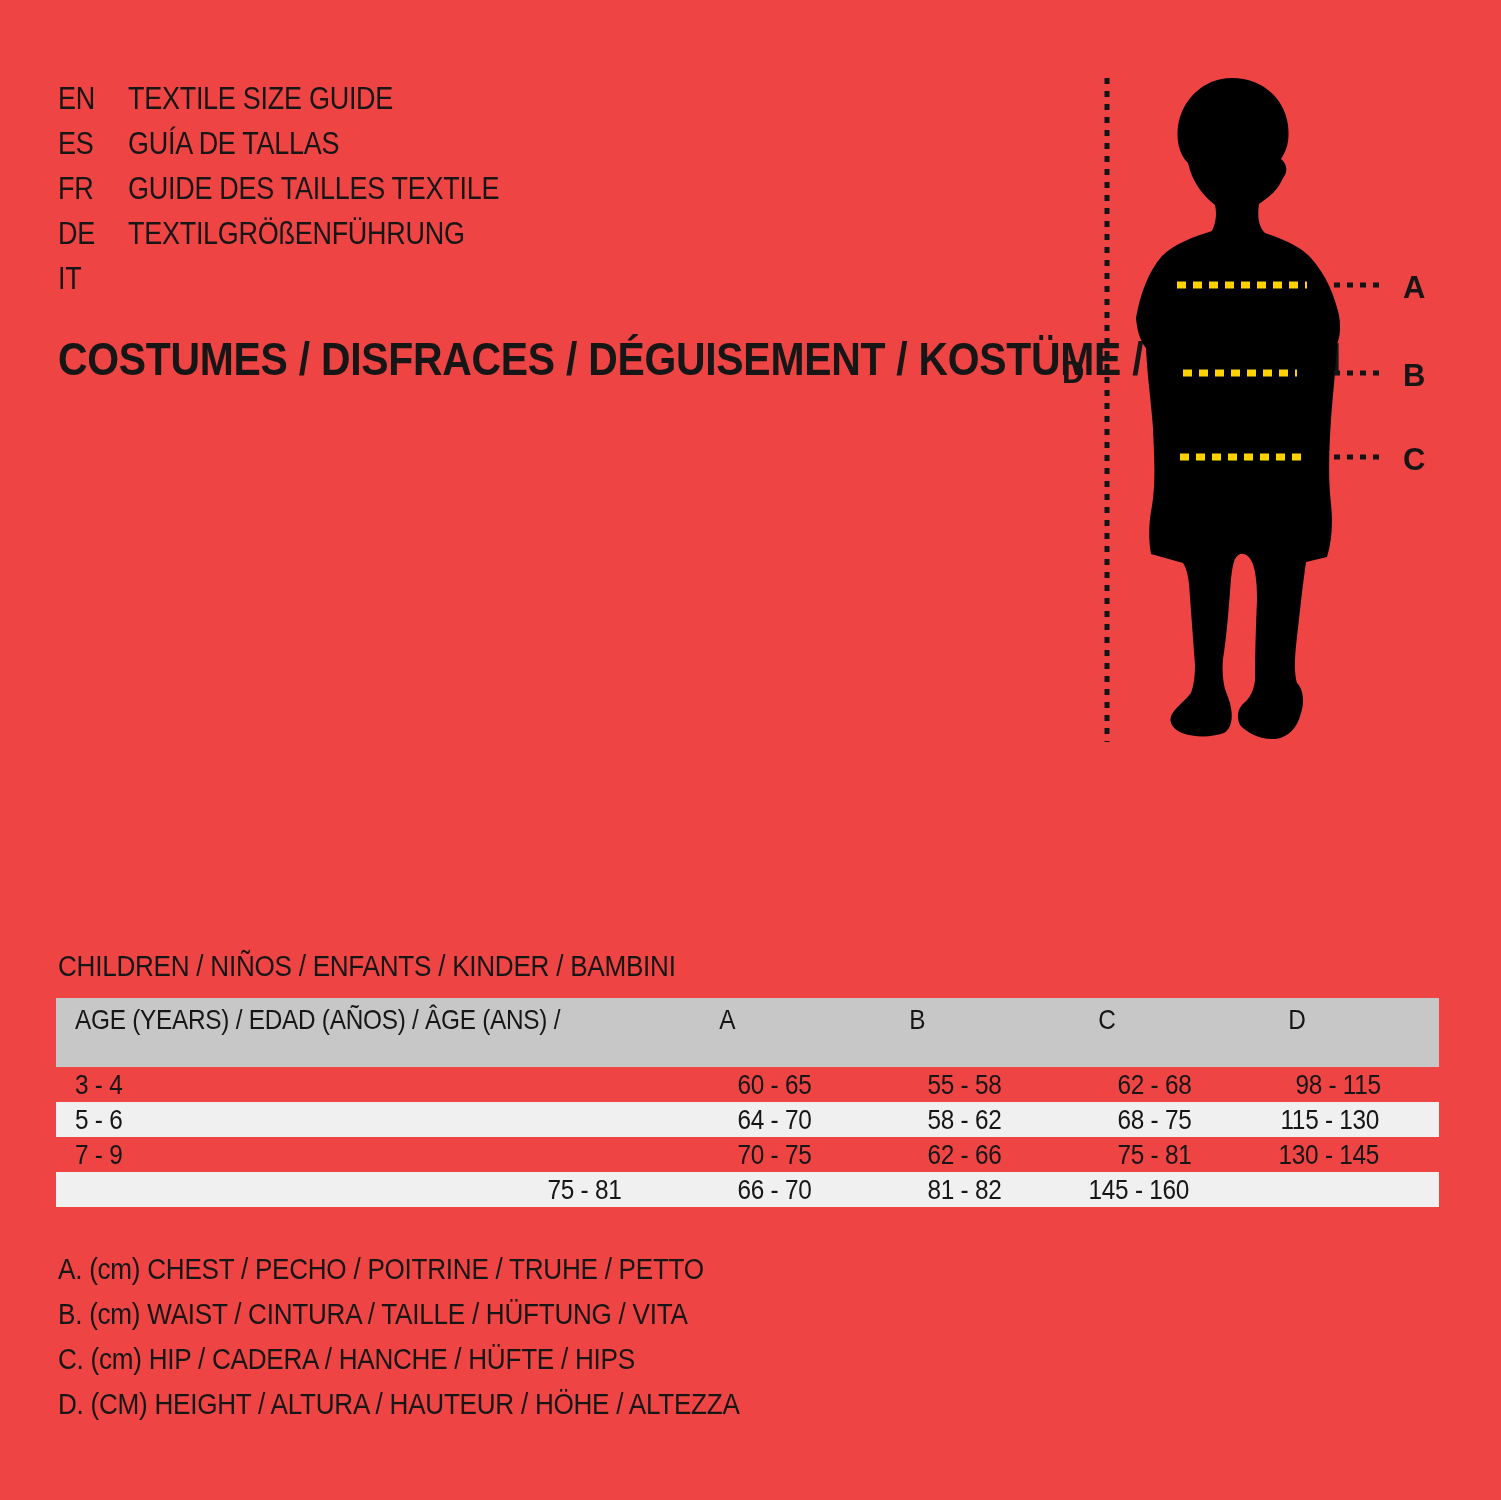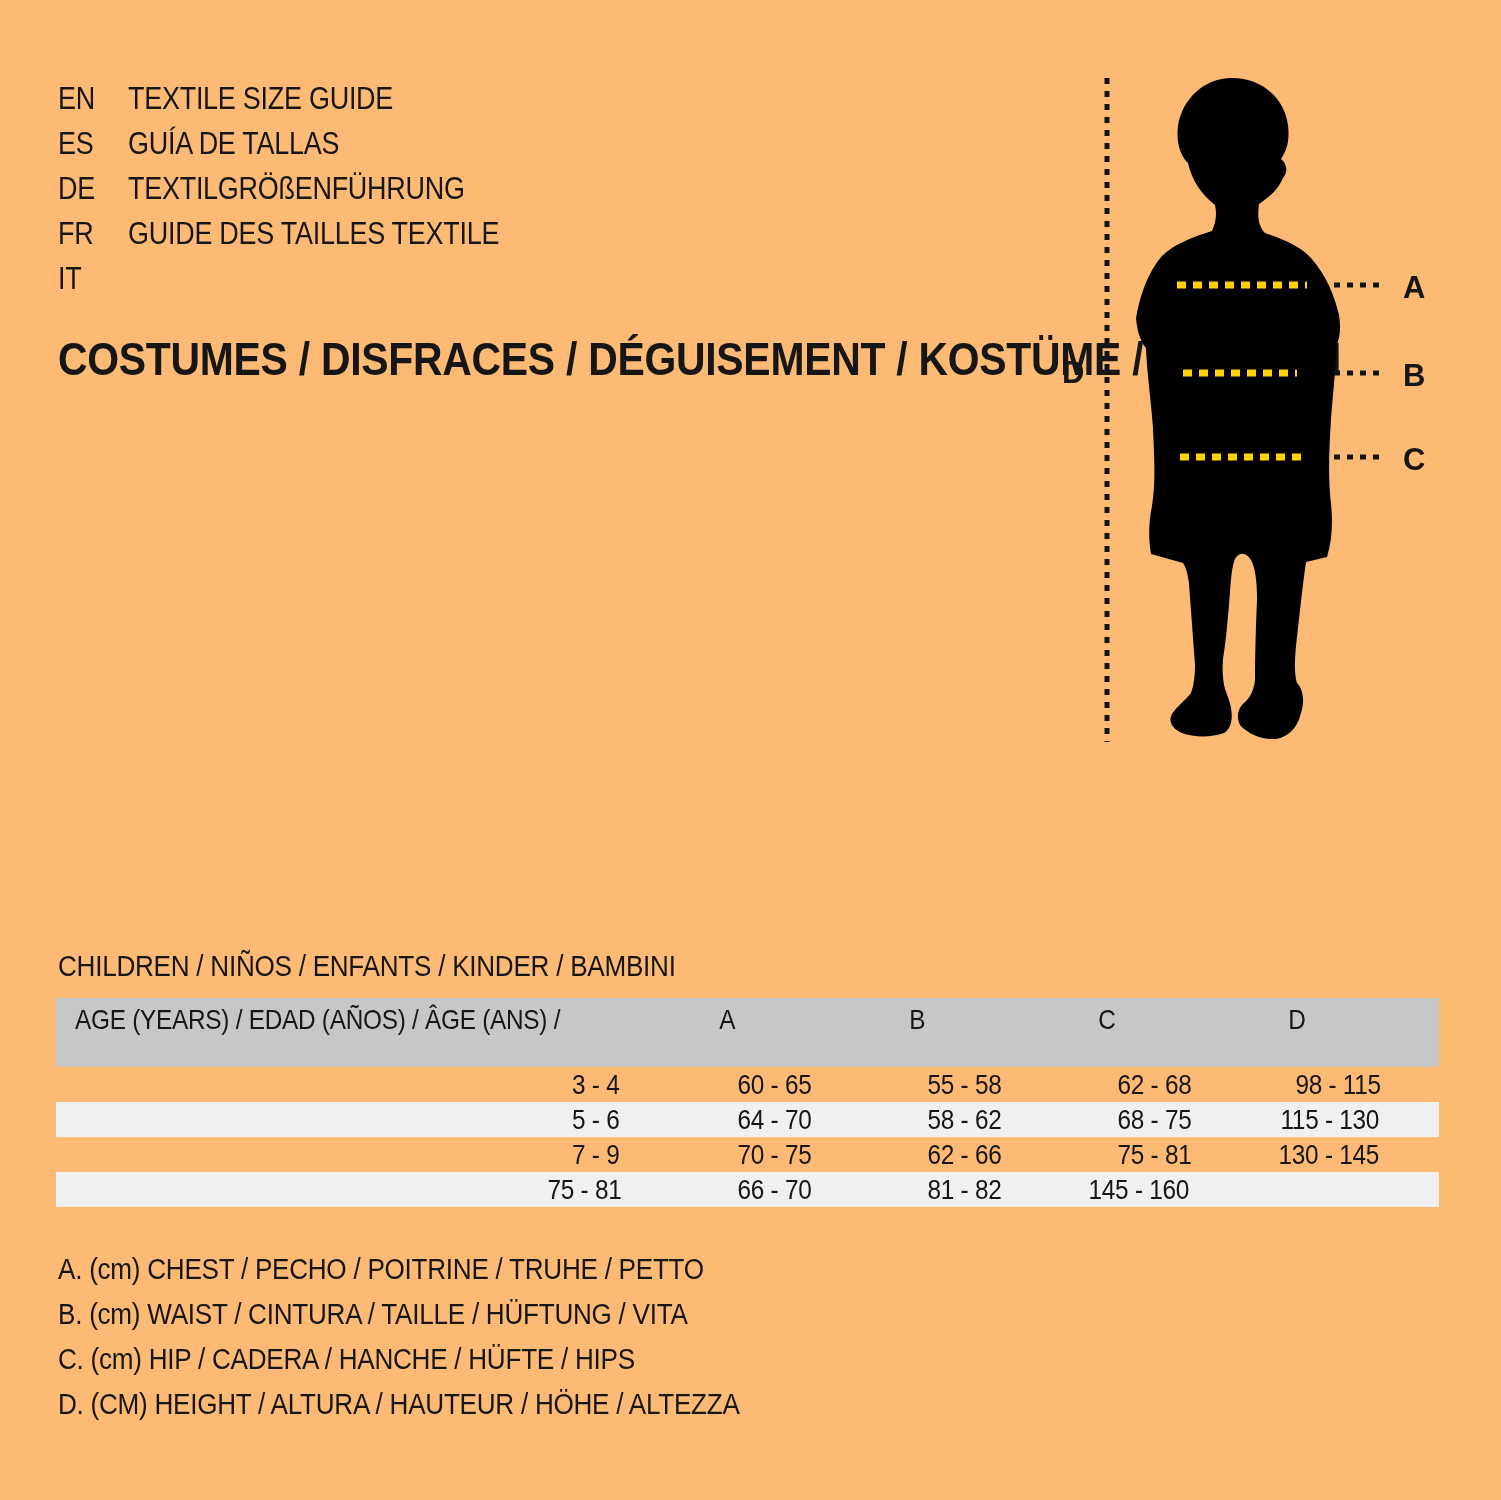--- a/index.html
+++ b/index.html
@@ -1,17 +1,17 @@
 <!DOCTYPE html>
 <html><head>
 <meta charset="utf-8">
 <style>
   html,body{margin:0;padding:0;background:#ffffff;}
   .canvas{
-    position:relative;width:1501px;height:1500px;background:#fdba74;overflow:hidden;
+    position:relative;width:1501px;height:1500px;background:#ef4444;overflow:hidden;
     font-family:"Liberation Sans",sans-serif;color:#161616;
   }
   
   .cx{display:inline-block;transform:scaleX(.87);transform-origin:0 50%;white-space:nowrap;letter-spacing:-.3px;}
   .cxc{display:inline-block;transform:scaleX(.87);transform-origin:50% 50%;white-space:nowrap;letter-spacing:-.3px;}
 
   
   .lang-block{position:absolute;left:58px;top:76px;}
   .lang-row{display:flex;height:45px;line-height:45px;font-size:31px;font-weight:500;}
   .lang-code{width:70px;flex:0 0 70px;}
@@ -28,21 +28,21 @@
   .children-title{position:absolute;left:58px;top:947px;font-size:30px;font-weight:500;line-height:38px;}
 
   .size-table{position:absolute;left:56px;top:998px;width:1383px;box-sizing:border-box;}
   .thead,.trow{display:grid;grid-template-columns:571px 190px 190px 190px 190px;}
   .thead{background:#c7c7c7;height:69px;}
   .cell{overflow:visible;margin-left:10px;}
   .th-age{padding:6px 0 0 9px;font-size:28px;line-height:31px;}
   .th-age span{display:block;}
   .th-col{padding-top:6px;line-height:31px;font-size:28px;text-align:center;}
   .trow{height:35px;line-height:35px;font-size:28px;}
-  .trow .age{padding-left:9px;text-align:right;}
+  .trow .age{padding-left:9px;text-align:left;}
   .trow .val{text-align:right;}
   .row-alt{background:#f0f0f0;}
 
   
   .legend-block{position:absolute;left:58px;top:1246px;}
   .legend-row{height:45px;line-height:45px;font-size:30px;font-weight:500;}
 </style>
 </head>
 <body>
 
@@ -51,26 +51,26 @@
   <div class="lang-block">
     <div class="lang-row">
       <span class="lang-code"><span class="cx">EN</span></span>
       <span><span class="cx">TEXTILE SIZE GUIDE</span></span>
     </div>
     <div class="lang-row">
       <span class="lang-code"><span class="cx">ES</span></span>
       <span><span class="cx">GUÍA DE TALLAS</span></span>
     </div>
     <div class="lang-row">
+      <span class="lang-code"><span class="cx">FR</span></span>
+      <span><span class="cx">GUIDE DES TAILLES TEXTILE</span></span>
+    </div>
+    <div class="lang-row">
       <span class="lang-code"><span class="cx">DE</span></span>
       <span><span class="cx">TEXTILGRÖßENFÜHRUNG</span></span>
-    </div>
-    <div class="lang-row">
-      <span class="lang-code"><span class="cx">FR</span></span>
-      <span><span class="cx">GUIDE DES TAILLES TEXTILE</span></span>
     </div>
     <div class="lang-row">
       <span class="lang-code"><span class="cx">IT</span></span>
     </div>
   </div>
 
   <div class="category-title">
     <span class="cx">COSTUMES / DISFRACES / DÉGUISEMENT / KOSTÜME / COSTUMI</span>
   </div>
 

